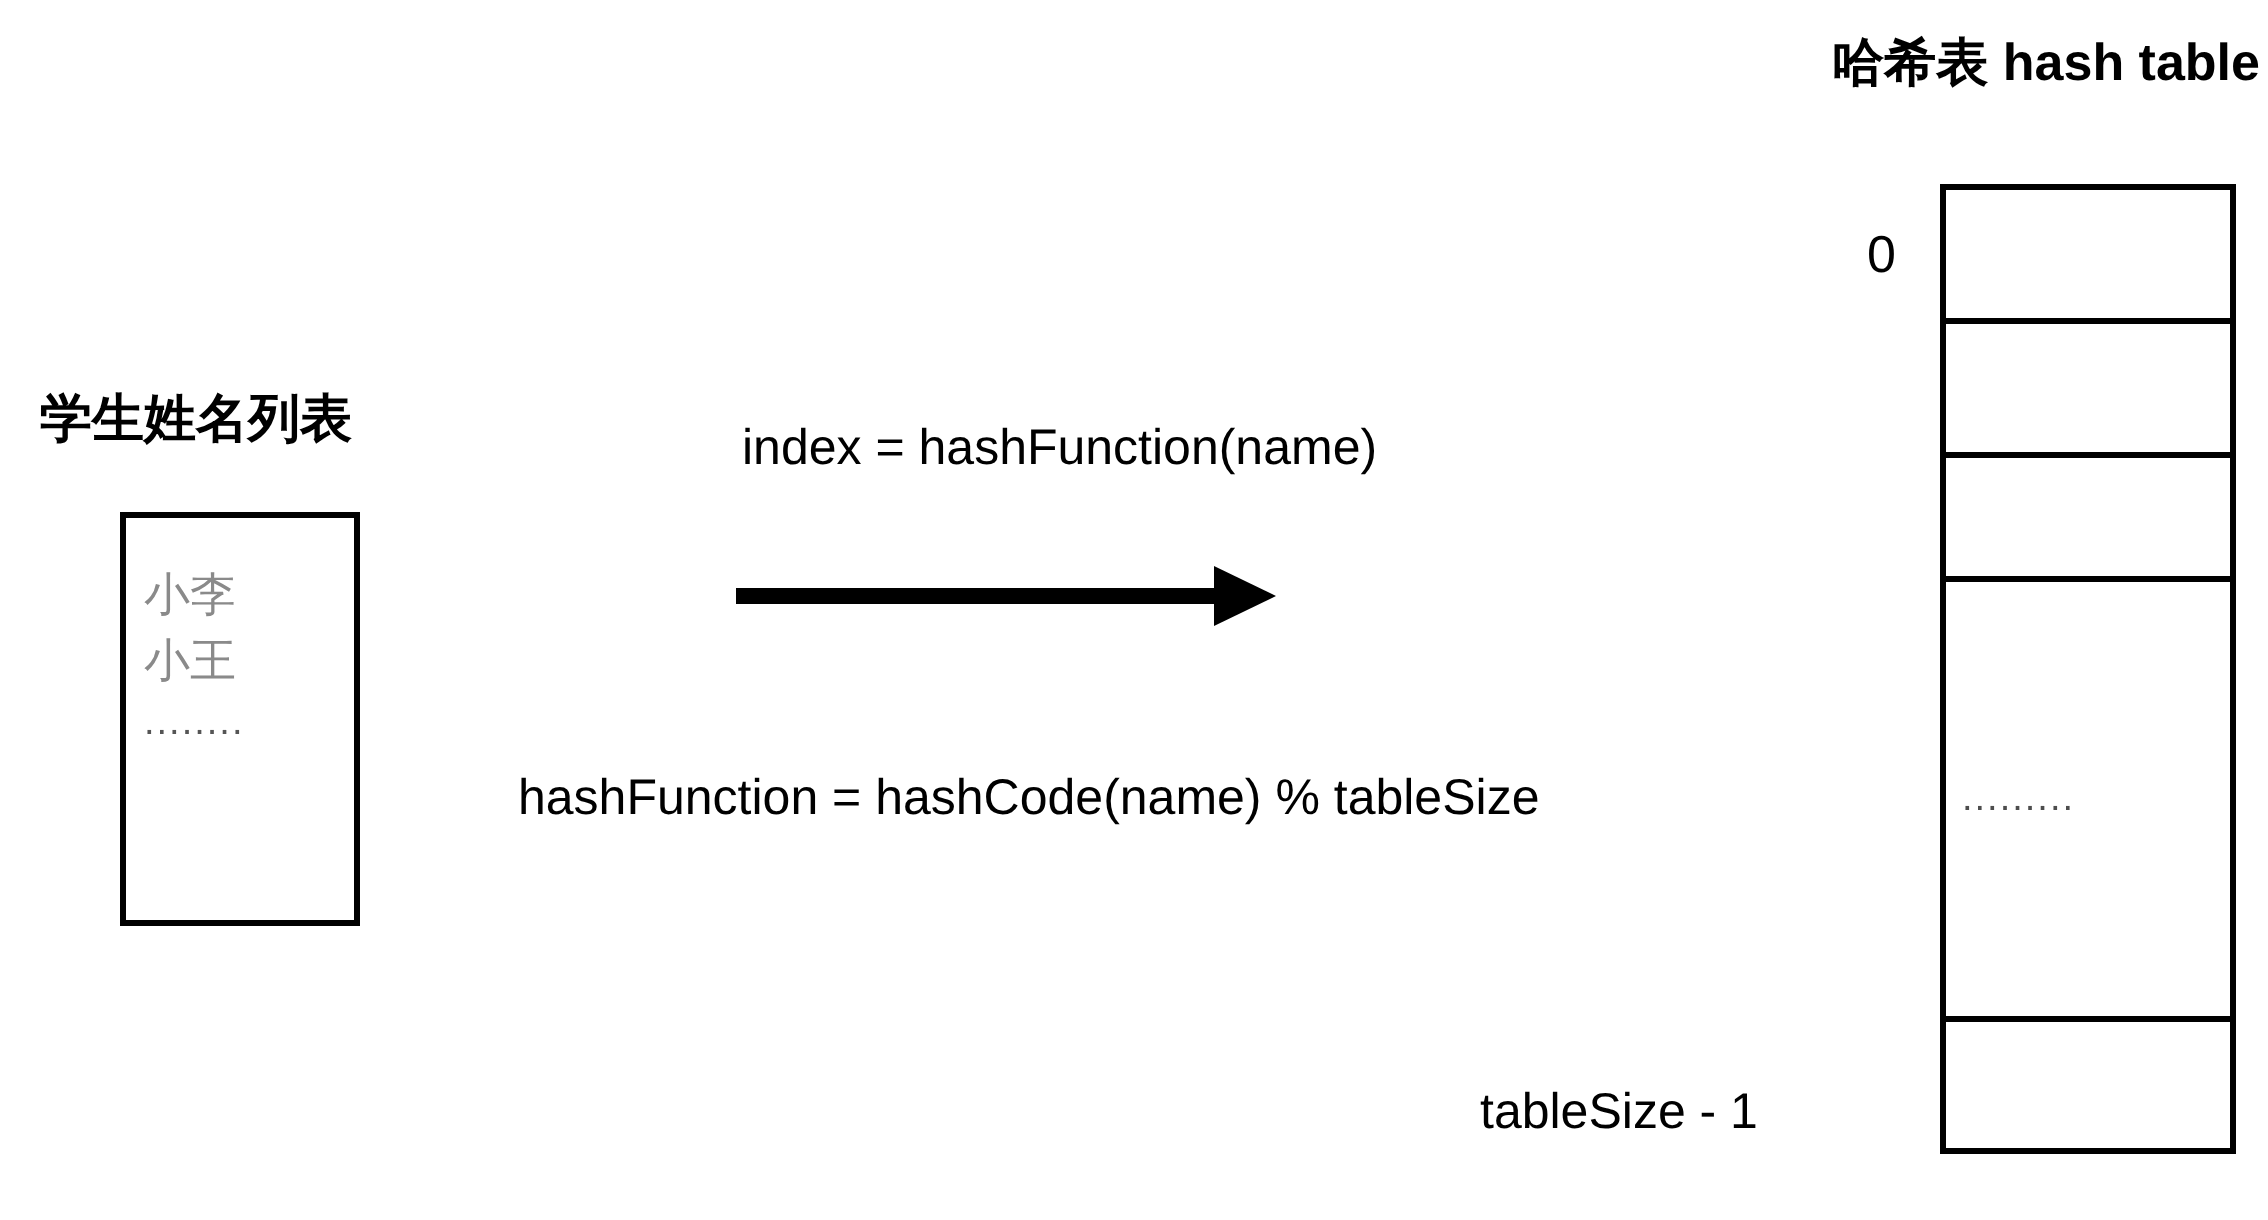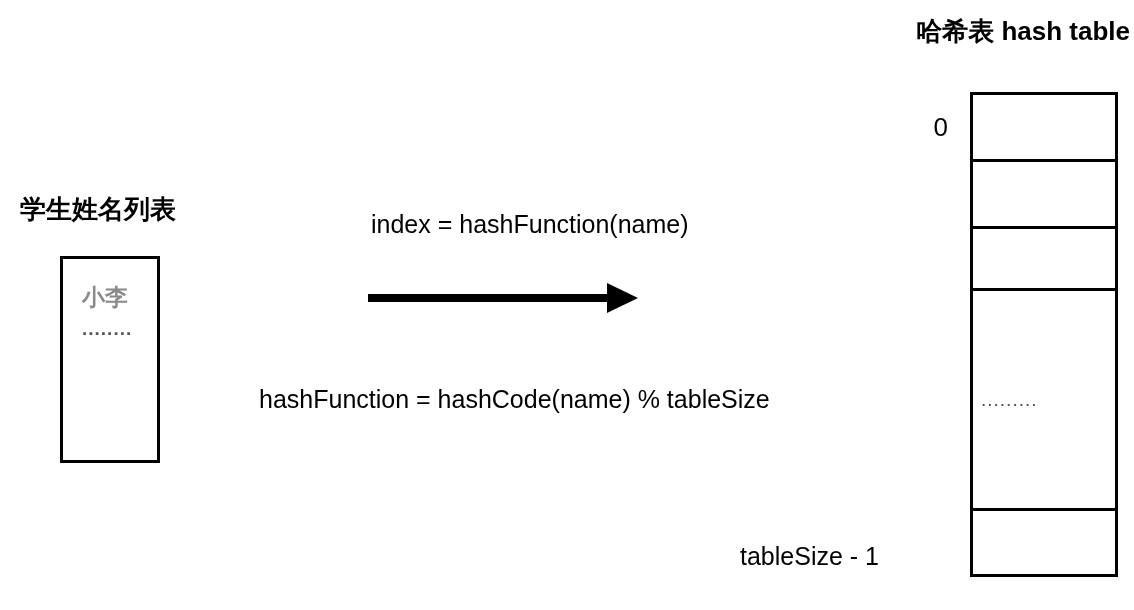--- a/index.html
+++ b/index.html
@@ -30,25 +30,24 @@
   .student-list-label {
     left: 20px;
     top: 192px;
     font-size: 26px;
     white-space: nowrap;
     font-weight: bold;
   }
   .student-list-box {
     left: 60px;
     top: 256px;
-    width: 100px;
+    width: 120px;
     height: 207px;
     border: 3px solid #000000;
-    padding: 22px 0 0 19px;
-    font-weight: bold;
+    padding: 22px 0 0 9px;
   }
   .student-name {
     font-size: 23px;
     line-height: 33px;
     color: #8a8a8a;
   }
   .student-ellipsis {
     font-size: 19px;
     line-height: 30px;
     letter-spacing: 1px;
@@ -123,20 +122,21 @@
 <body>
 
 <div class="canvas">
 
   <div class="abs diagram-title">哈希表 hash table</div>
 
   <div class="abs student-list-label">学生姓名列表</div>
 
   <div class="abs student-list-box">
     <div class="student-name">小李</div>
+    <div class="student-name">小王</div>
     <div class="student-ellipsis">........</div>
   </div>
 
 
   <div class="abs index-formula">index = hashFunction(name)</div>
 
   <svg class="abs arrow-svg" width="274" height="38" viewBox="0 0 274 38" aria-hidden="true">
     <line x1="1" y1="19" x2="242" y2="19" stroke="#000000" stroke-width="8"></line>
     <polygon points="240,4 240,34 271,19" fill="#000000"></polygon>
   </svg>

